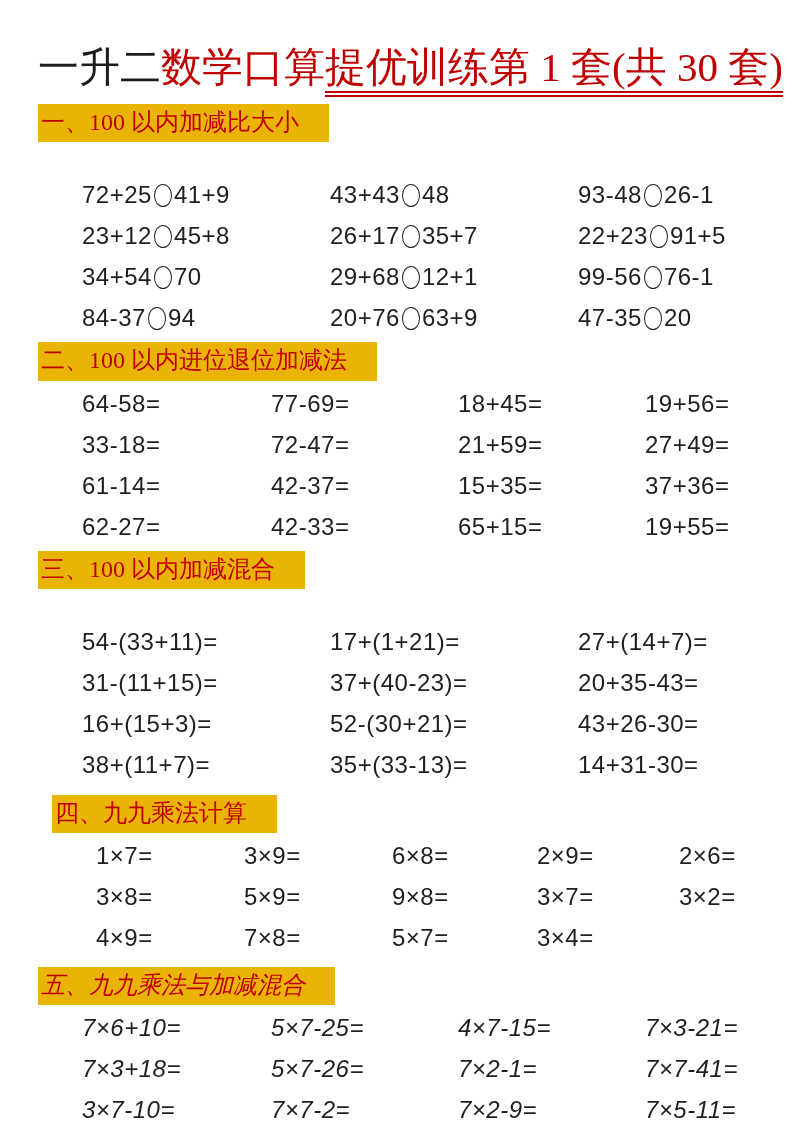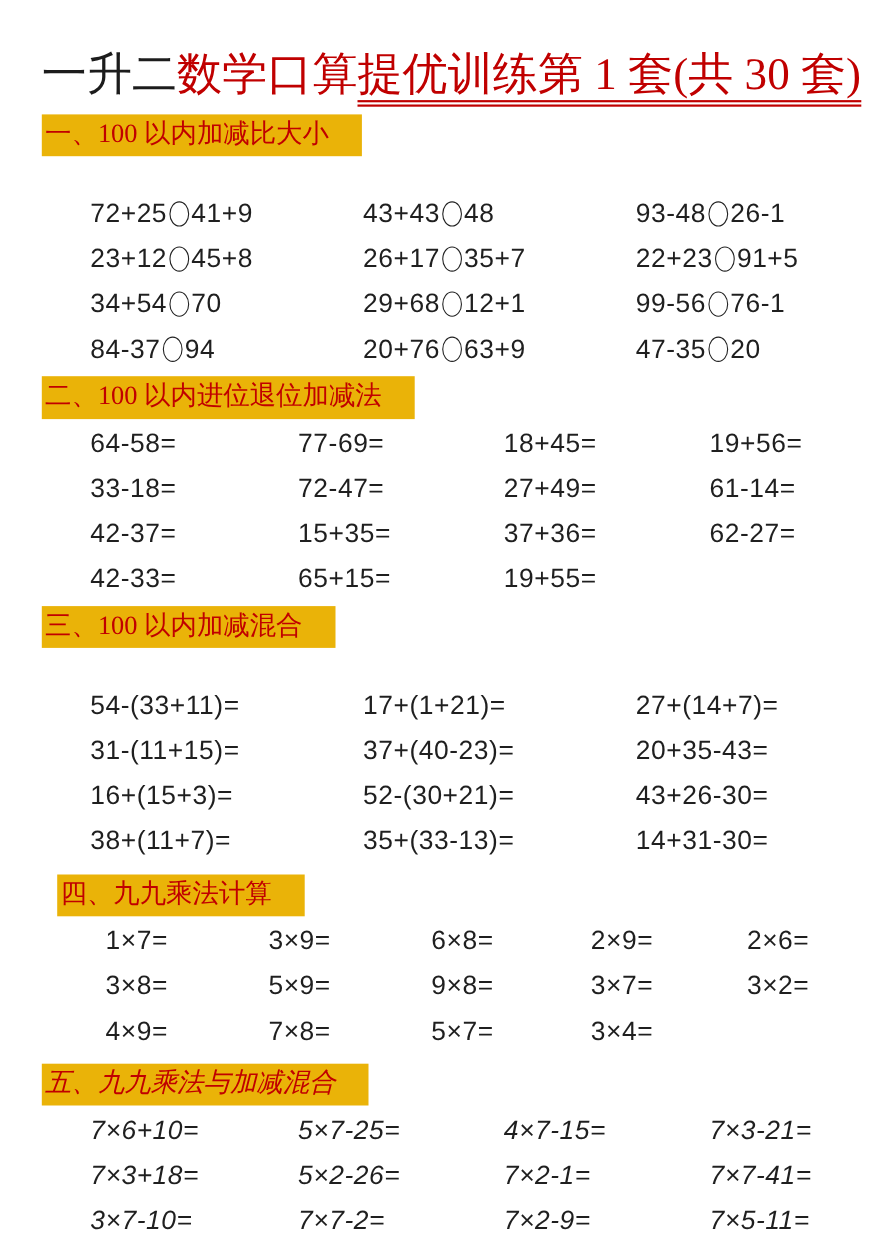--- a/index.html
+++ b/index.html
@@ -82,20 +82,21 @@
 
   <div class="sec">
     <div><span class="sec-head">二、100 以内进位退位加减法</span></div>
     <div class="grid cols4">
       <span class="prob">64-58=</span>
       <span class="prob">77-69=</span>
       <span class="prob">18+45=</span>
       <span class="prob">19+56=</span>
       <span class="prob">33-18=</span>
       <span class="prob">72-47=</span>
+      <span class="prob">21+59=</span>
       <span class="prob">27+49=</span>
       <span class="prob">61-14=</span>
       <span class="prob">42-37=</span>
       <span class="prob">15+35=</span>
       <span class="prob">37+36=</span>
       <span class="prob">62-27=</span>
       <span class="prob">42-33=</span>
       <span class="prob">65+15=</span>
       <span class="prob">19+55=</span>
     </div>
@@ -140,21 +141,21 @@
   </div>
 
   <div class="sec sp9">
     <div><span class="sec-head">五、九九乘法与加减混合</span></div>
     <div class="grid cols4">
       <span class="prob">7×6+10=</span>
       <span class="prob">5×7-25=</span>
       <span class="prob">4×7-15=</span>
       <span class="prob">7×3-21=</span>
       <span class="prob">7×3+18=</span>
-      <span class="prob">5×2-26=</span>
+      <span class="prob">5×7-26=</span>
       <span class="prob">7×2-1=</span>
       <span class="prob">7×7-41=</span>
       <span class="prob">3×7-10=</span>
       <span class="prob">7×7-2=</span>
       <span class="prob">7×2-9=</span>
       <span class="prob">7×5-11=</span>
     </div>
   </div>
 
   <div class="footer">

